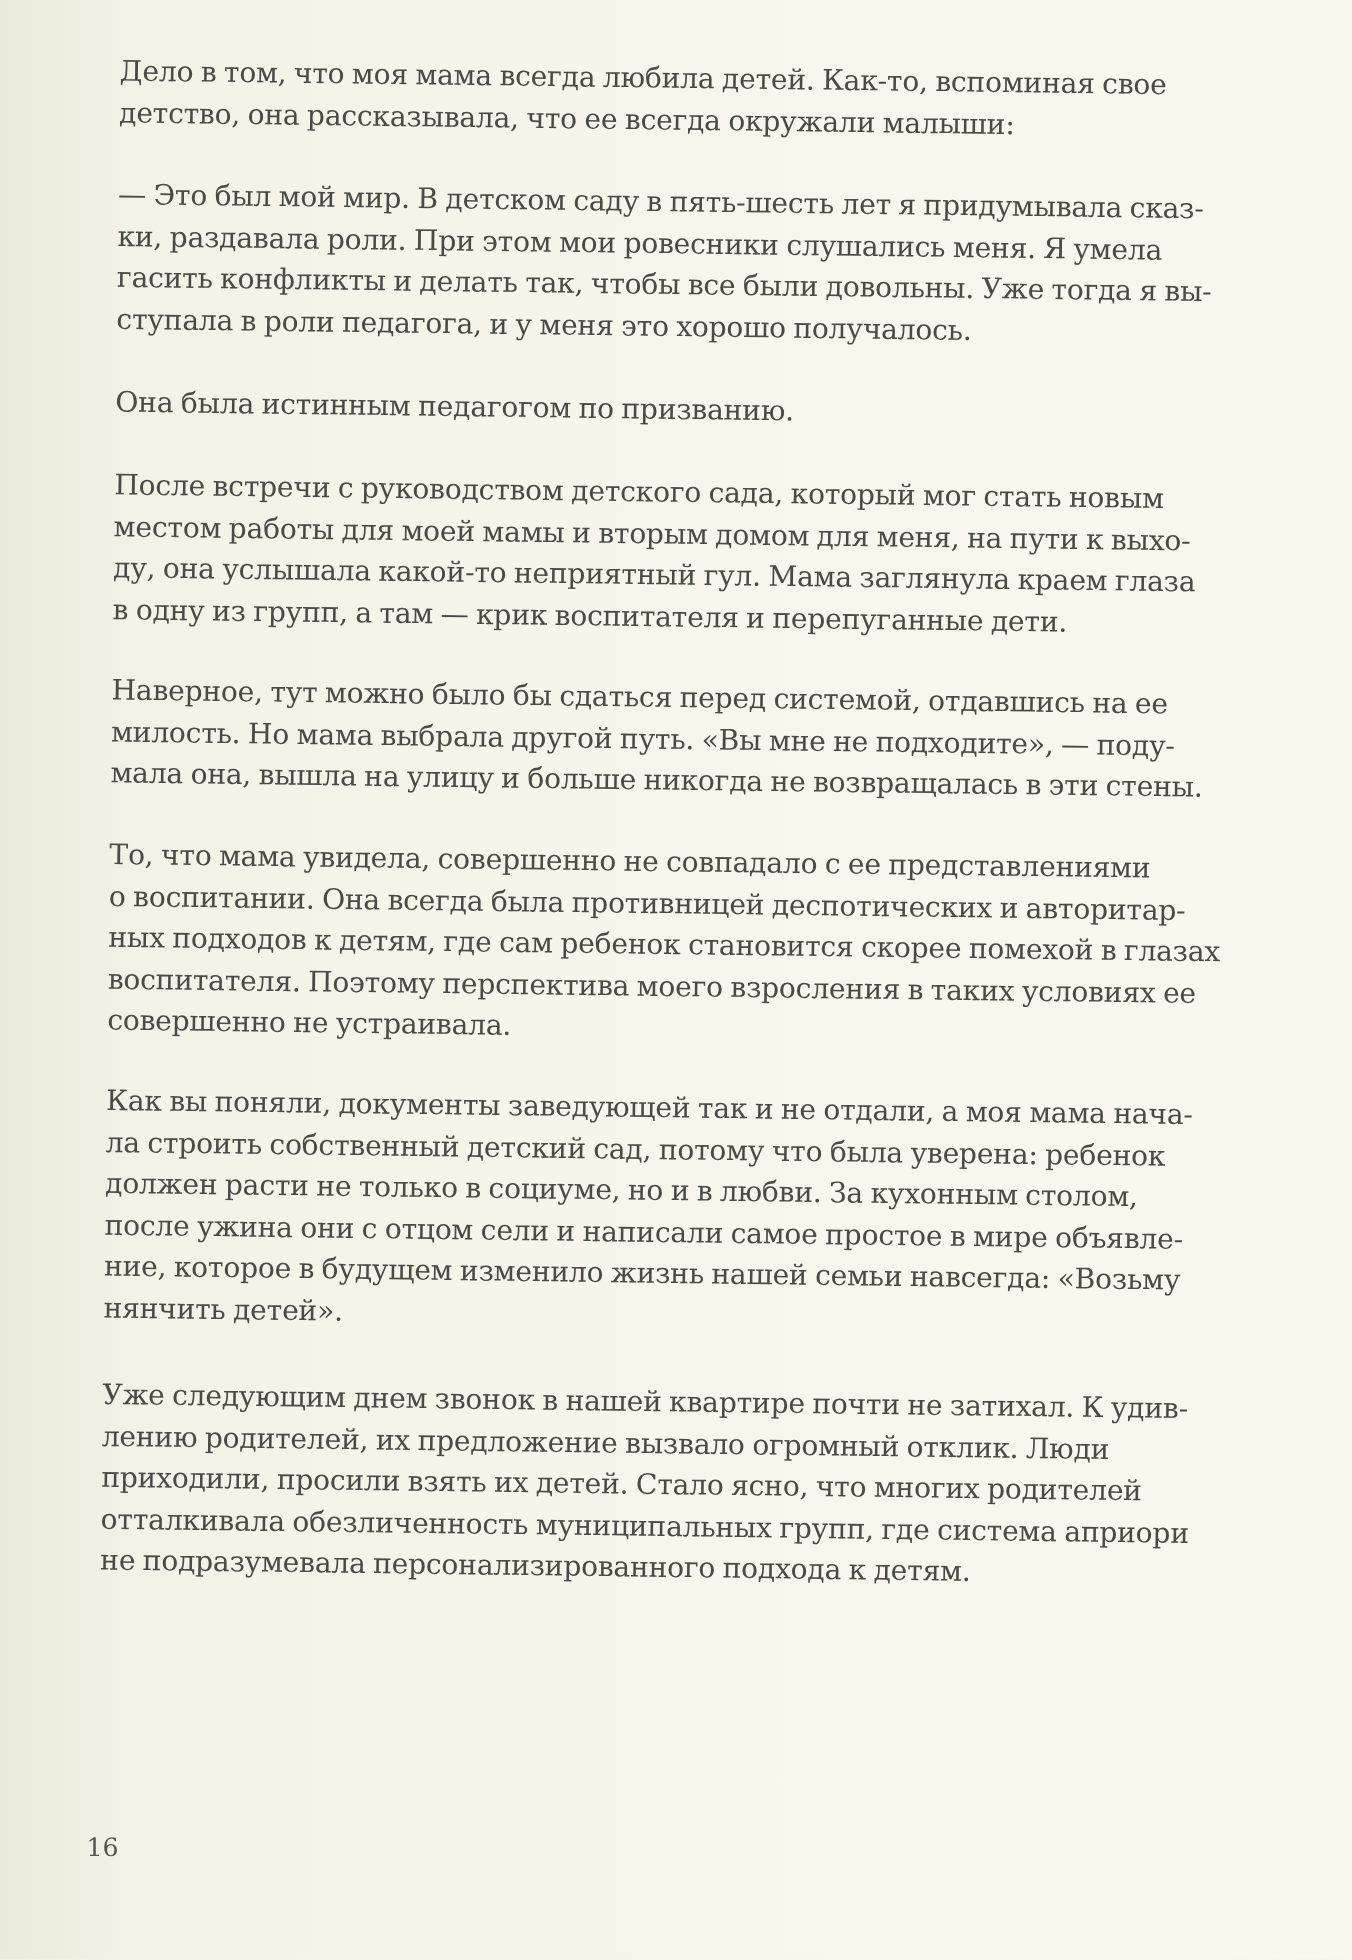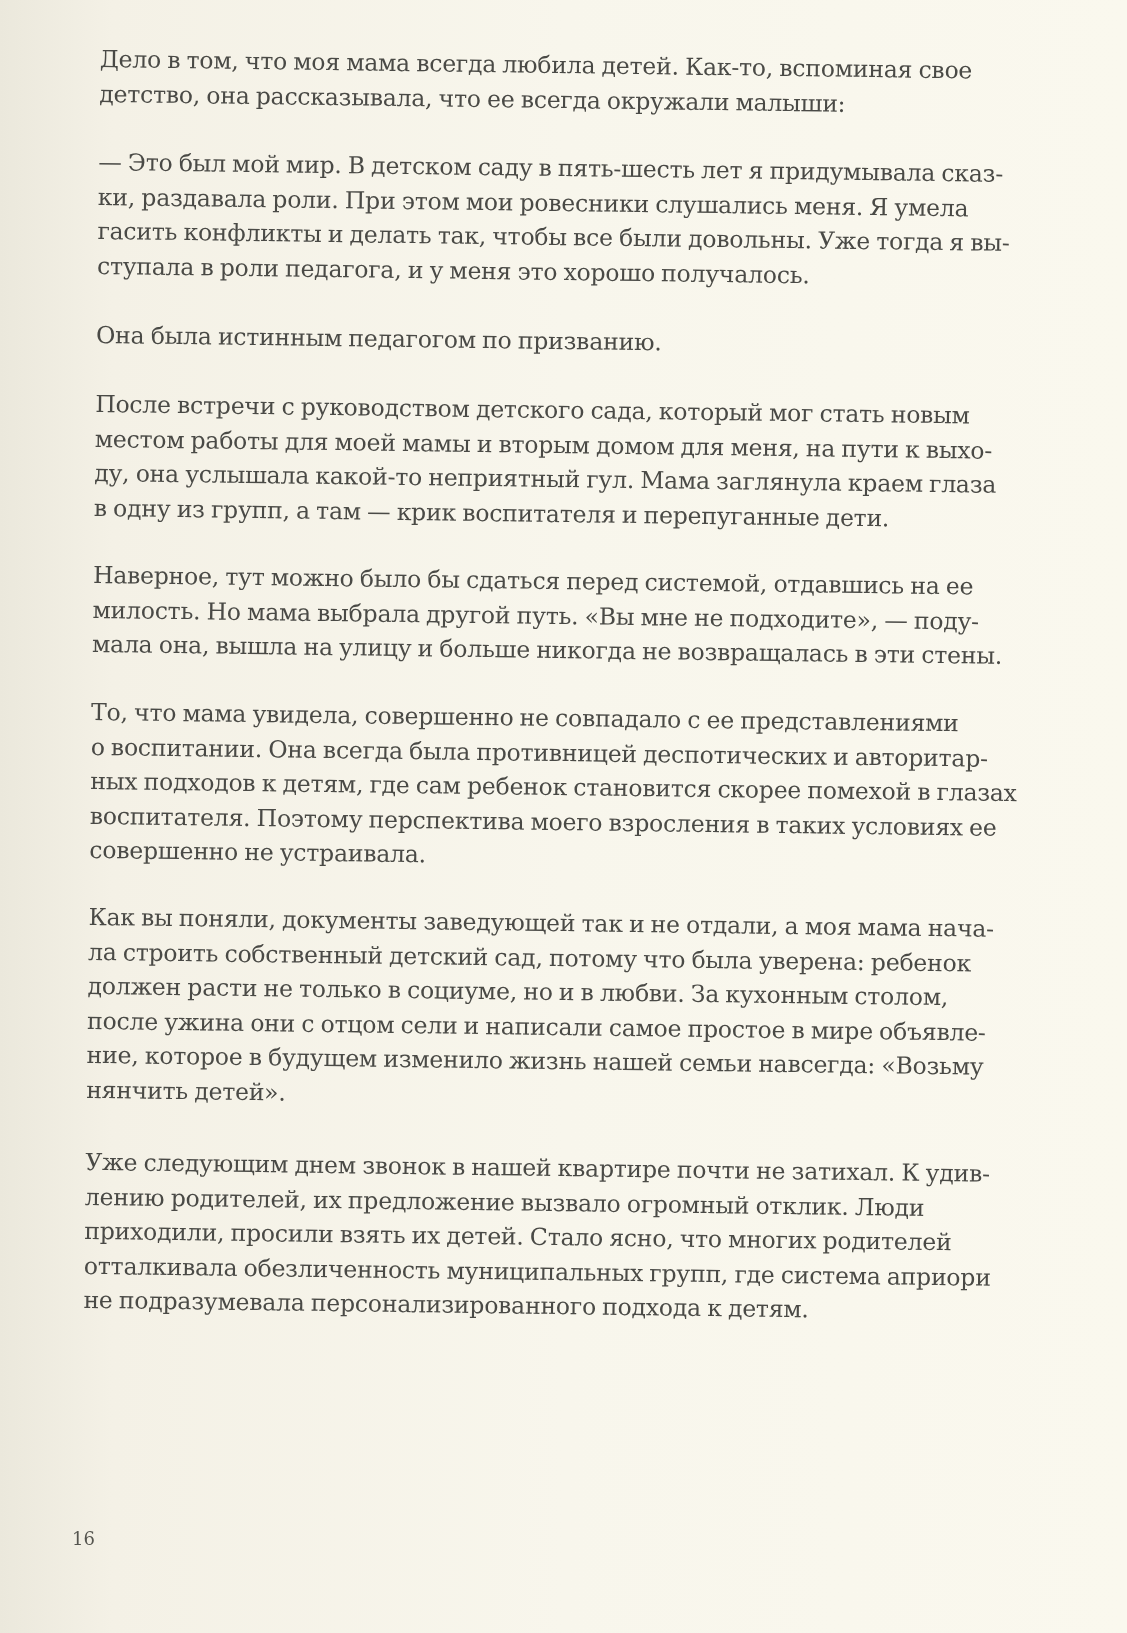--- a/index.html
+++ b/index.html
@@ -36,21 +36,21 @@
       font-size: 23.5px;
       line-height: 34.5px;
       white-space: nowrap;
       letter-spacing: -0.2px;
       word-spacing: -1px;
     }
     .page-number {
       position: absolute;
       left: 72px;
       top: 1528px;
-      font-size: 18px;
+      font-size: 21px;
       color: #55554f;
       font-family: "DejaVu Serif", "Liberation Serif", serif;
     }
   </style>
 </head>
 <body>
 
 <div class="page">
 
   <div class="para" style="top:42px;">

